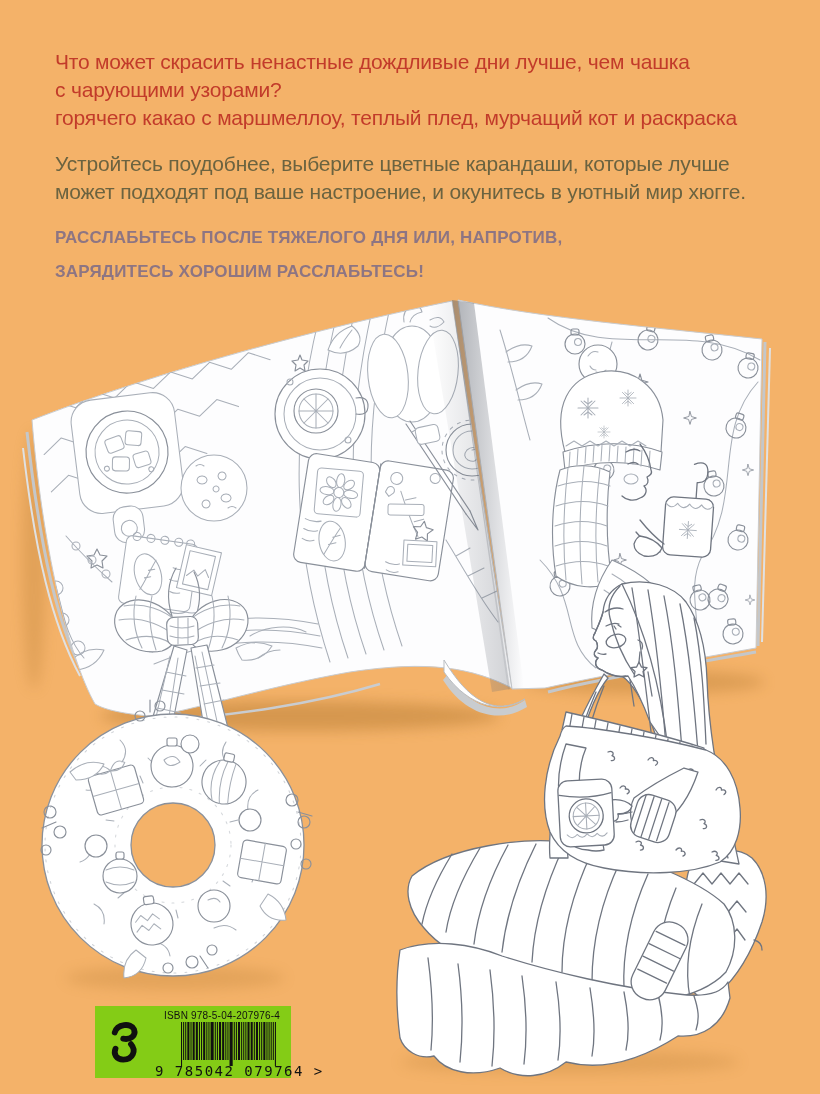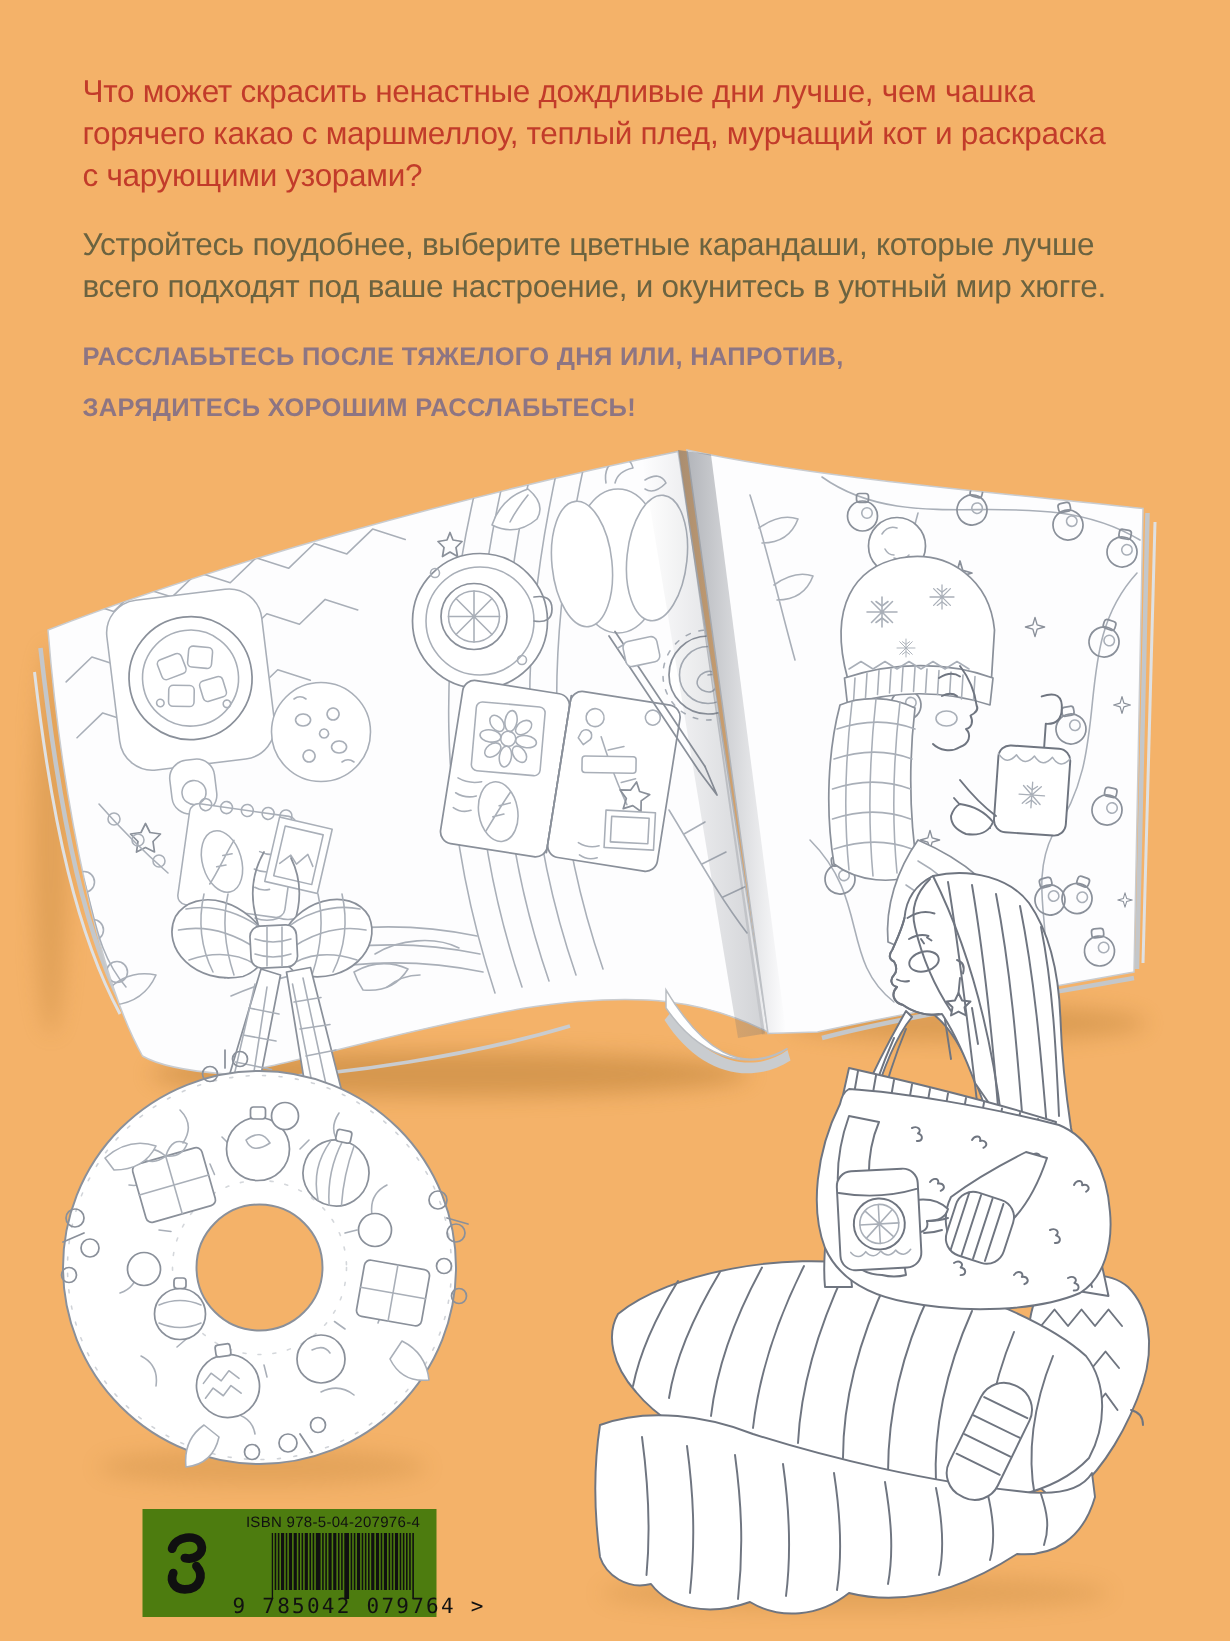--- a/index.html
+++ b/index.html
@@ -17,21 +17,21 @@
   .p-cta{top:221px;color:var(--text-mauve);font-size:17px;line-height:34px;font-weight:700;letter-spacing:.2px}
   .art{position:absolute;left:0;top:0;width:820px;height:1094px}
   
   .o{stroke:var(--ink);fill:none;stroke-width:1.3;stroke-linecap:round;stroke-linejoin:round}
   .m{stroke:var(--ink-m);fill:none;stroke-width:1.15;stroke-linecap:round;stroke-linejoin:round}
   .l{stroke:var(--ink-l);fill:none;stroke-width:1.05;stroke-linecap:round;stroke-linejoin:round}
   .wf{fill:#fff;stroke:var(--ink);stroke-width:1.3;stroke-linejoin:round}
   .wm{fill:#fff;stroke:var(--ink-m);stroke-width:1.15;stroke-linejoin:round}
   .wl{fill:#fff;stroke:var(--ink-l);stroke-width:1.05;stroke-linejoin:round}
   
-  .isbn-box{position:absolute;left:95px;top:1006px;width:196px;height:72px;background:#4d7c0f}
+  .isbn-box{position:absolute;left:95px;top:1006px;width:196px;height:72px;background:#84cc16}
   .isbn-label{position:absolute;left:64px;top:4px;width:126px;text-align:center;font-size:10px;color:#111;letter-spacing:.2px}
   .isbn-bars{position:absolute;left:86px;top:16px;width:96px;height:44px}
   .isbn-digits{position:absolute;left:60px;top:57px;width:132px;font-family:"DejaVu Sans Mono",monospace;font-size:14px;color:#111;letter-spacing:1.5px;white-space:nowrap}
   .pub-logo{position:absolute;left:12px;top:12px;width:34px;height:46px}
 </style>
 </head>
 <body>
 
 <div class="cover">
 
@@ -527,27 +527,27 @@
         <circle cx="586" cy="816" r="17" class="o" fill="#fff"></circle>
         <circle cx="586" cy="816" r="13" class="l" fill="none"></circle>
         <path class="l" d="M586,803 v26 M573,816 h26 M577,807 l18,18 M577,825 l18,-18"></path>
         <path class="l" d="M566,834 q5,6 10,0 q5,6 10,0 q5,6 10,0 q5,6 10,0"></path>
       </g>
     </g>
   </svg>
 
   <div class="blurb p-intro">
     <div class="line">Что может скрасить ненастные дождливые дни лучше, чем чашка</div>
+    <div class="line">с чарующими узорами?</div>
     <div class="line">горячего какао с маршмеллоу, теплый плед, мурчащий кот и раскраска</div>
-    <div class="line">с чарующими узорами?</div>
   </div>
 
   <div class="blurb p-setup">
     <div class="line">Устройтесь поудобнее, выберите цветные карандаши, которые лучше</div>
-    <div class="line">всего подходят под ваше настроение, и окунитесь в уютный мир хюгге.</div>
+    <div class="line">может подходят под ваше настроение, и окунитесь в уютный мир хюгге.</div>
   </div>
 
   <div class="blurb p-cta">
     <div class="line">РАССЛАБЬТЕСЬ ПОСЛЕ ТЯЖЕЛОГО ДНЯ ИЛИ, НАПРОТИВ,</div>
     <div class="line">ЗАРЯДИТЕСЬ ХОРОШИМ РАССЛАБЬТЕСЬ!</div>
   </div>
 
   <div class="isbn-box">
     <svg class="pub-logo" viewBox="0 0 44 56">
       <g fill="none" stroke="#101010" stroke-width="7.5" stroke-linecap="round">

